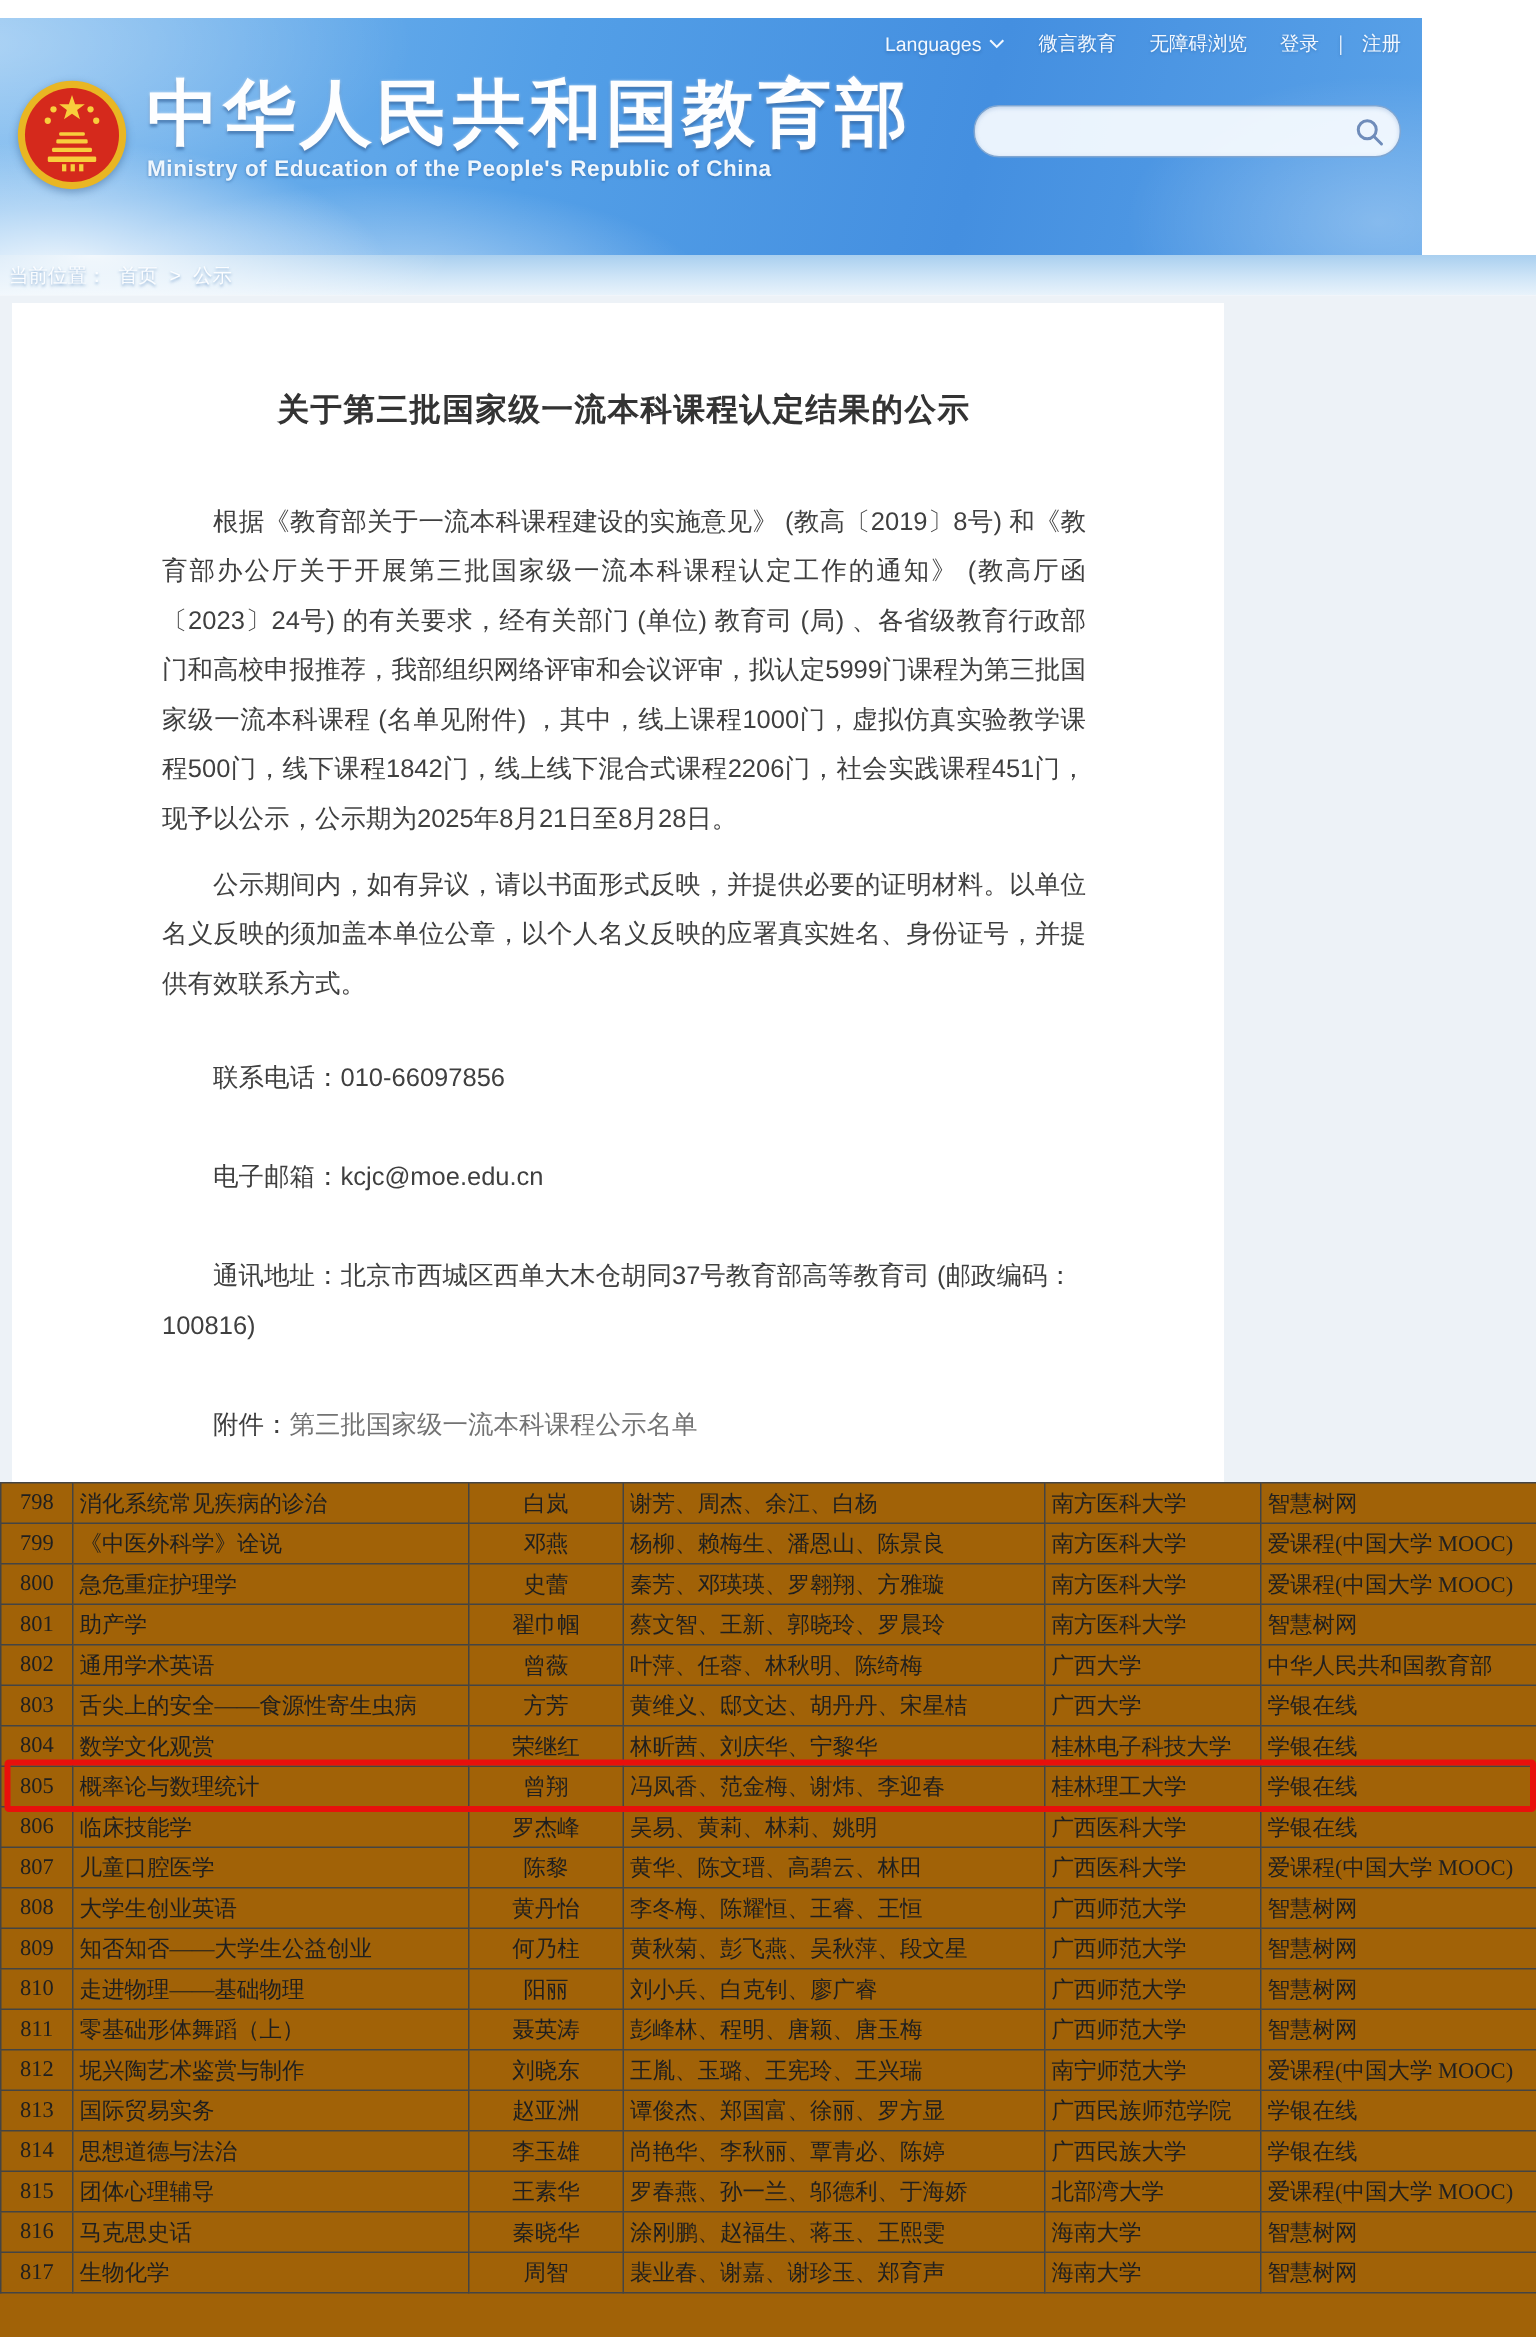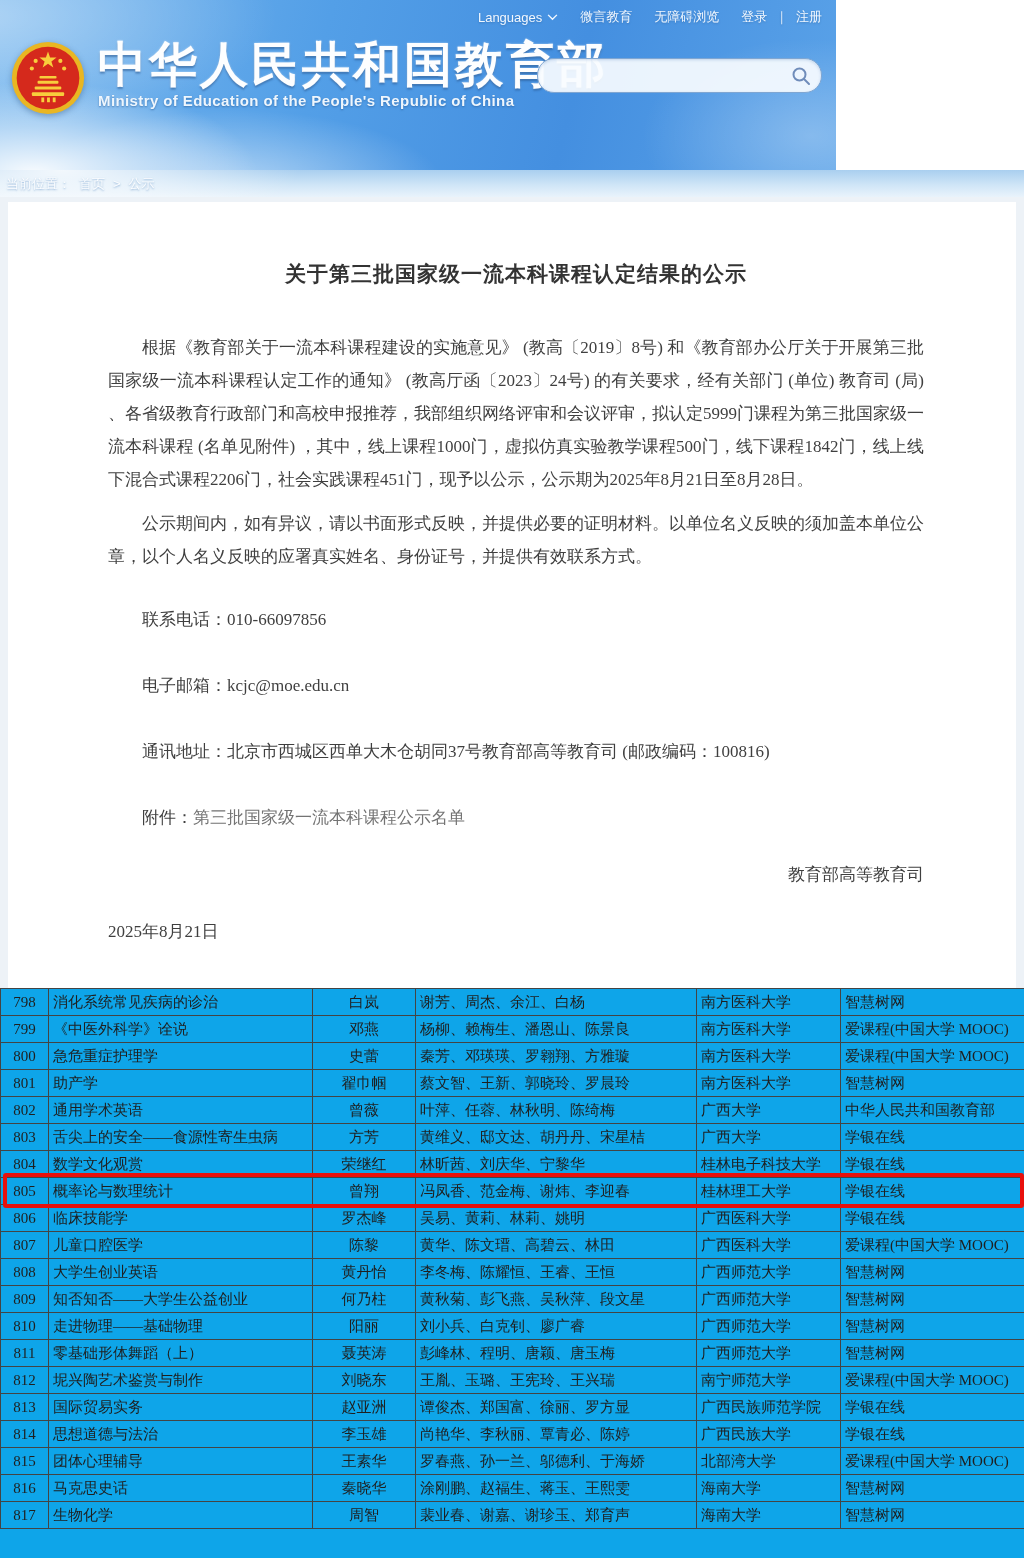--- a/index.html
+++ b/index.html
@@ -3,21 +3,21 @@
 <meta charset="utf-8">
 <style>
   html,body{margin:0;padding:0;}
   body{
     width:1024px;height:1558px;position:relative;overflow:hidden;
     background:#ffffff;
     font-family:"Liberation Sans","DejaVu Sans",sans-serif;
   }
   
   .site-header{
-    position:absolute;top:0;left:0;width:836px;height:170px;
+    position:absolute;top:12px;left:0;width:948px;height:170px;
     background:
       radial-gradient(ellipse 320px 130px at 4% 102%, rgba(255,255,255,.95), rgba(255,255,255,0) 70%),
       radial-gradient(ellipse 300px 110px at 28% 110%, rgba(255,255,255,.55), rgba(255,255,255,0) 70%),
       radial-gradient(ellipse 420px 160px at -2% 10%, rgba(255,255,255,.38), rgba(255,255,255,0) 70%),
       radial-gradient(ellipse 260px 150px at 97% 80%, rgba(255,255,255,.28), rgba(255,255,255,0) 65%),
       linear-gradient(104deg,#7ab8ee 0%,#539fe7 38%,#448fe0 68%,#5aa2e8 100%);
   }
   .top-nav{
     position:absolute;top:8px;right:14px;display:flex;align-items:center;gap:22px;
     color:#f2f8ff;font-size:13px;text-shadow:0 1px 2px rgba(40,90,150,.45);
@@ -55,38 +55,38 @@
       radial-gradient(ellipse 340px 90px at 6% 0%, rgba(255,255,255,.85), rgba(255,255,255,0) 70%),
       linear-gradient(180deg,#a9cfef 0%,#cfe5f7 55%,#e9f3fb 100%);
     color:#fbfdff;font-size:13px;line-height:27px;
     text-shadow:0 1px 2px rgba(120,160,205,.8);
   }
   .breadcrumb{padding-left:6px;display:flex;gap:8px;align-items:center;}
   .crumb-link{cursor:pointer;}
   
   .page-bg{position:absolute;top:197px;left:0;width:1024px;height:791px;background:#edf2f7;}
   .doc{
-    position:absolute;top:202px;left:8px;width:1008px;height:786px;background:#ffffff;
-    font-family:Liberation Serif, serif;color:#3f3f3f;
+    position:absolute;top:202px;left:8px;width:808px;height:786px;background:#ffffff;
+    font-family:Liberation Sans, sans-serif;color:#3f3f3f;
   }
   .doc-inner{padding:57px 92px 0 100px;}
   .doc-title{
     margin:0 0 42px;text-align:center;font-size:21px;font-weight:bold;color:#333;
     letter-spacing:1px;line-height:30px;
   }
   .body-para{margin:0;font-size:17px;line-height:33px;text-indent:2em;text-align:justify;}
   .p2{margin-top:11px;}
   .contact{margin:33px 0 0;text-indent:2em;font-size:17px;line-height:33px;}
   .contact.first{margin-top:30px;}
   .attachment-line{margin:33px 0 0;text-indent:2em;font-size:17px;line-height:33px;}
   .attachment-link{color:#737373;cursor:pointer;text-decoration:none;}
   .sig-line{margin:24px 0 0;text-align:right;font-size:17px;line-height:33px;}
   .date-line{margin:24px 0 0;font-size:17px;line-height:33px;}
   
-  .course-table-wrap{position:absolute;top:988px;left:0;width:1024px;height:570px;background:#0ea5e9;overflow:hidden;}
+  .course-table-wrap{position:absolute;top:988px;left:0;width:1024px;height:570px;background:#a16207;overflow:hidden;}
   table.course-table{
     width:1024px;border-collapse:collapse;table-layout:fixed;
     font-family:"Liberation Serif","DejaVu Serif",serif;font-size:15px;color:#1f1f1f;
   }
   table.course-table td{
     border:1px solid #444;height:26px;padding:0 4px;overflow:hidden;white-space:nowrap;
   }
   td.c0{text-align:center;}
   td.c1{padding-left:13px;}
   td.c2{text-align:center;}

